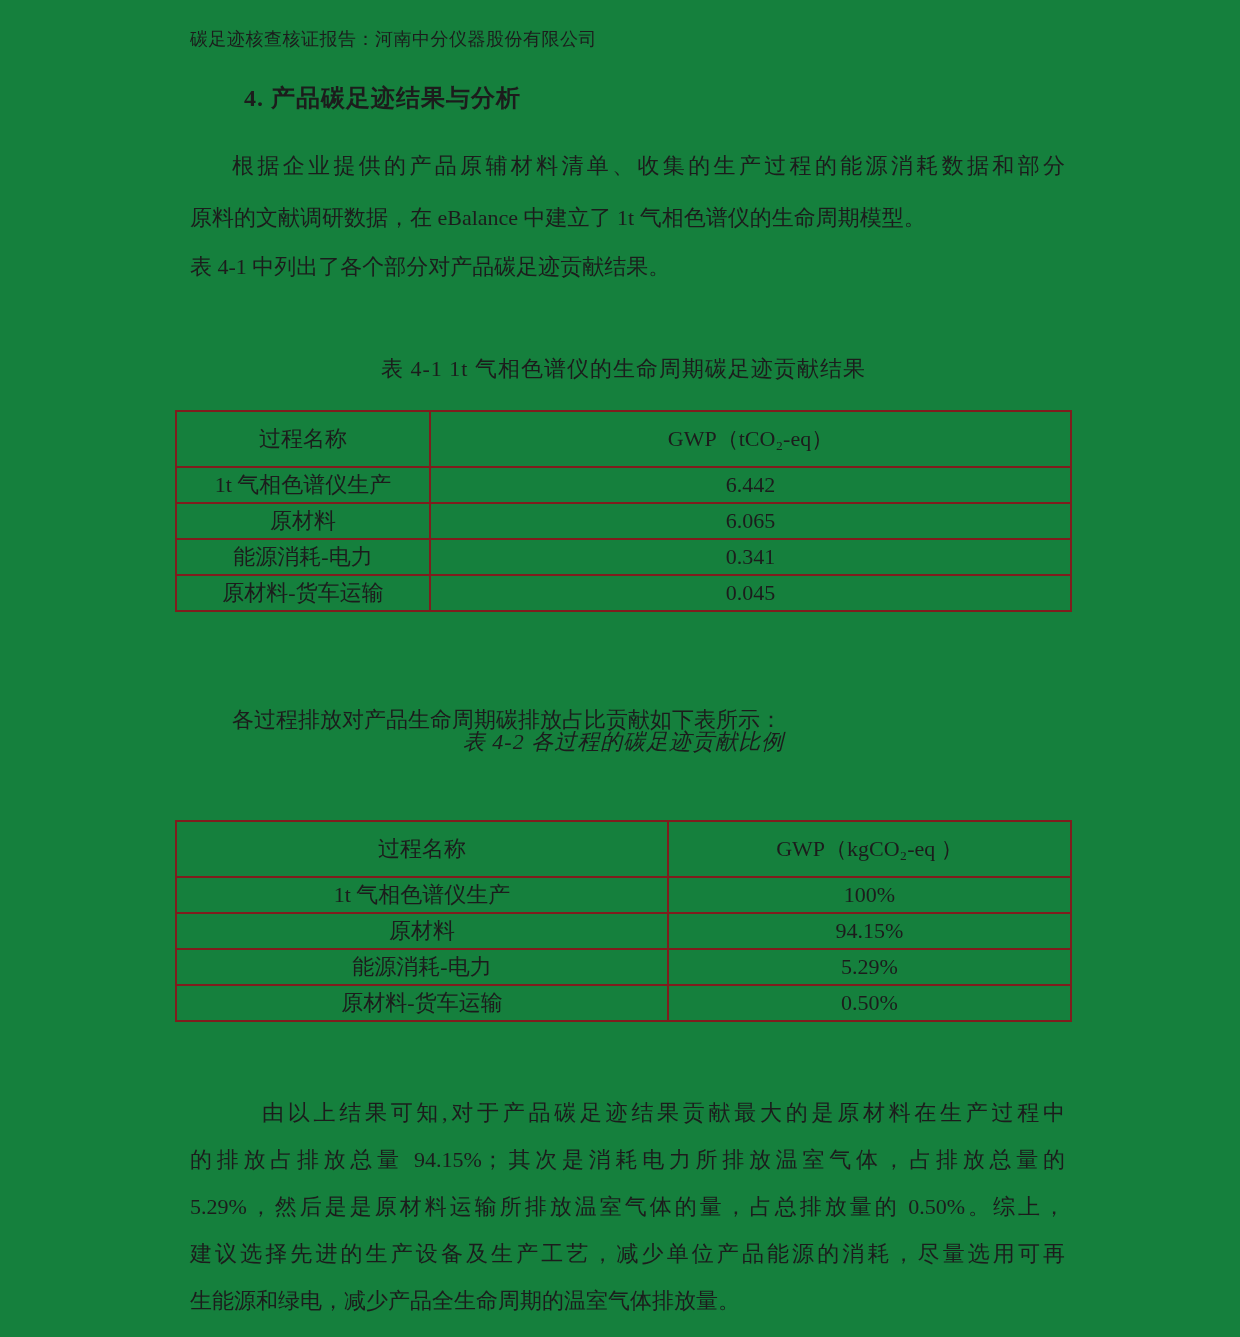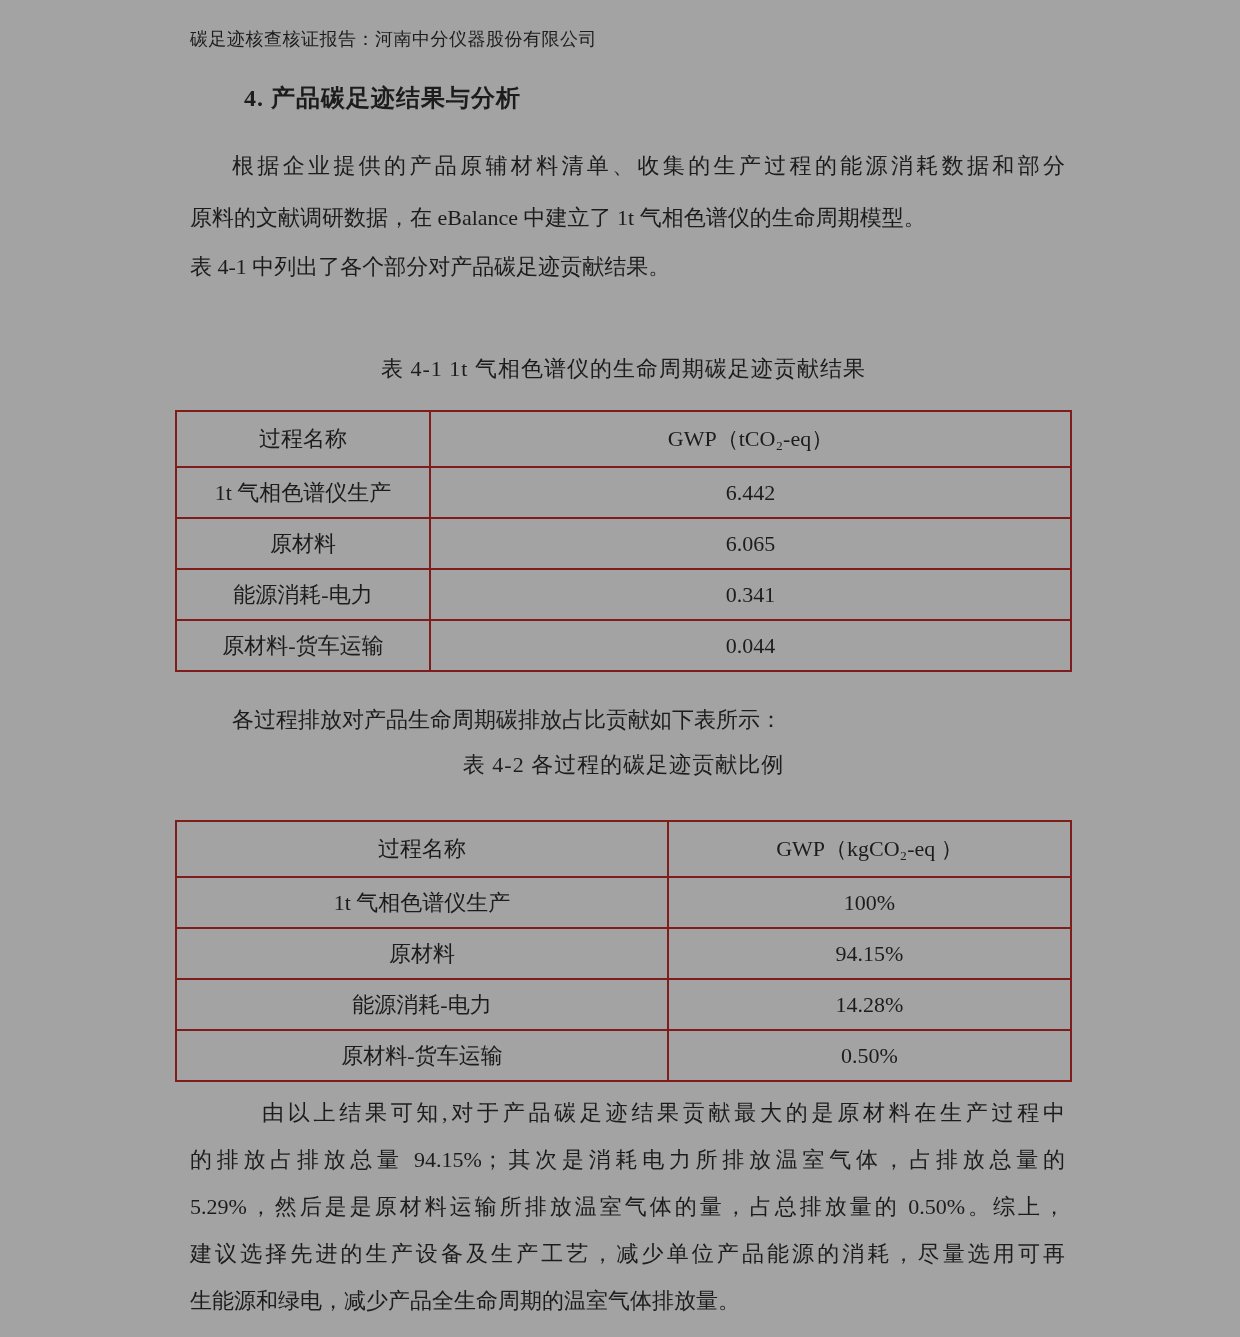--- a/index.html
+++ b/index.html
@@ -5,21 +5,21 @@
   * { box-sizing: border-box; margin: 0; padding: 0; }
   html, body { background: #e8e8e8; }
   body {
     font-family: "Liberation Serif", "DejaVu Serif", serif;
     color: #1c1c1c;
   }
   .page {
     position: relative;
     width: 1240px;
     height: 1337px;
-    background: #a3a3a3;
+    background: #15803d;
     overflow: hidden;
   }
   .abs { position: absolute; }
 
   .doc-header {
     left: 190px; top: 27px;
     font-size: 18px;
     letter-spacing: 0.5px;
   }
   .section-heading {
@@ -54,39 +54,39 @@
   .para-3 .ln { line-height: 47px; height: 47px; }
 
   .tbl-caption {
     left: 175px;
     width: 897px;
     text-align: center;
     font-size: 22px;
     letter-spacing: 1px;
   }
   .caption-1 { top: 354px; }
-  .caption-2 { top: 750px; }
+  .caption-2 { top: 727px; font-style: italic; }
 
   table.data-table {
     border-collapse: collapse;
     table-layout: fixed;
     width: 897px;
     font-size: 22px;
   }
   .table-1 { left: 175px; top: 410px; }
   .table-2 { left: 175px; top: 820px; }
   table.data-table th, table.data-table td {
     border: 2px solid #7f1d1d;
     text-align: center;
     vertical-align: middle;
     font-weight: normal;
     padding: 0 4px;
   }
   table.data-table tr.hdr th { height: 56px; }
-  table.data-table tr.row td { height: 51px; }
+  table.data-table tr.row td { height: 36px; }
   .table-1 .col-name { width: 254px; }
   .table-2 .col-name { width: 492px; }
 </style>
 </head>
 <body>
 
 <div class="page">
 
   <div class="abs doc-header">碳足迹核查核证报告：河南中分仪器股份有限公司</div>
 
@@ -116,21 +116,21 @@
       <tr class="row">
         <td>原材料</td>
         <td>6.065</td>
       </tr>
       <tr class="row">
         <td>能源消耗-电力</td>
         <td>0.341</td>
       </tr>
       <tr class="row">
         <td>原材料-货车运输</td>
-        <td>0.044</td>
+        <td>0.045</td>
       </tr>
     </tbody>
   </table>
 
   <div class="abs para mid-para">
     <div class="ln ind2">各过程排放对产品生命周期碳排放占比贡献如下表所示：</div>
   </div>
 
   <div class="abs tbl-caption caption-2">表 4-2 各过程的碳足迹贡献比例</div>
 
@@ -143,21 +143,21 @@
       <tr class="row">
         <td>1t 气相色谱仪生产</td>
         <td>100%</td>
       </tr>
       <tr class="row">
         <td>原材料</td>
         <td>94.15%</td>
       </tr>
       <tr class="row">
         <td>能源消耗-电力</td>
-        <td>14.28%</td>
+        <td>5.29%</td>
       </tr>
       <tr class="row">
         <td>原材料-货车运输</td>
         <td>0.50%</td>
       </tr>
     </tbody>
   </table>
 
   <div class="abs para para-3">
     <div class="ln ind3 fill">由以上结果可知,对于产品碳足迹结果贡献最大的是原材料在生产过程中</div>

